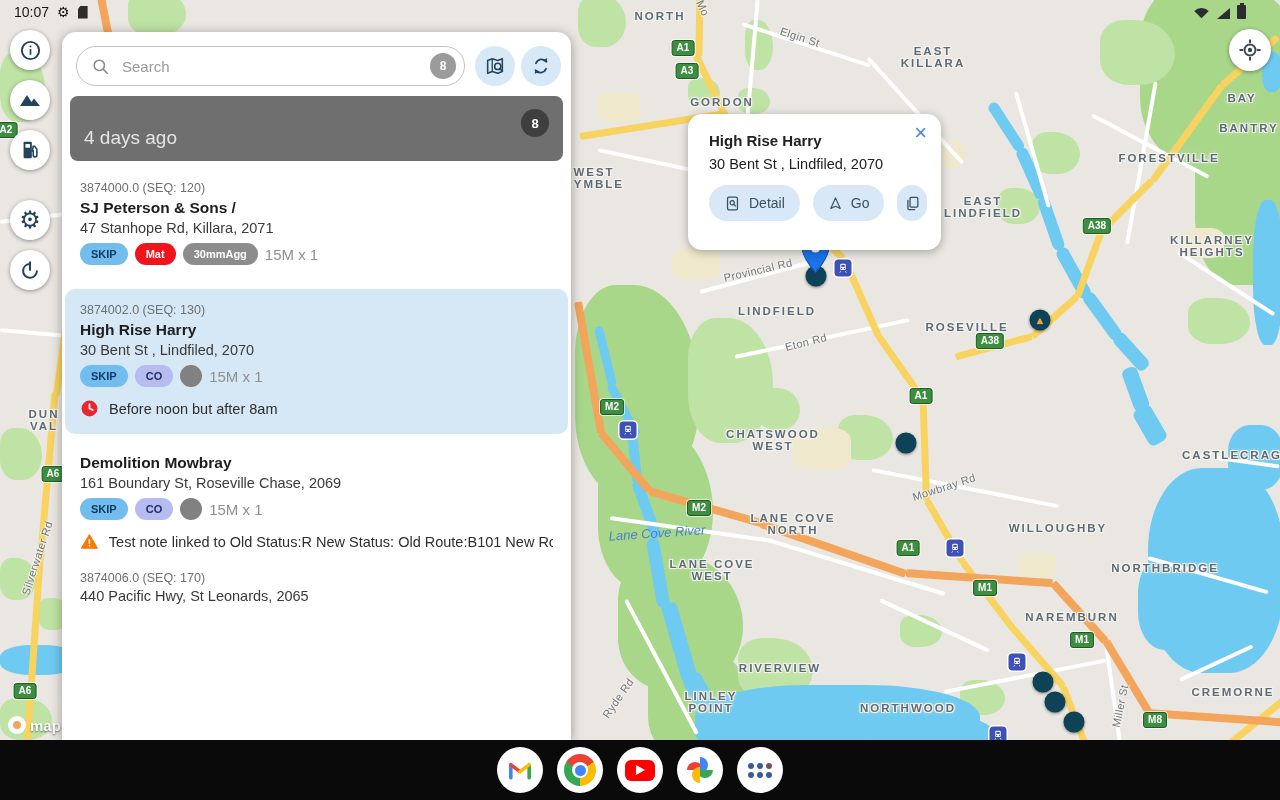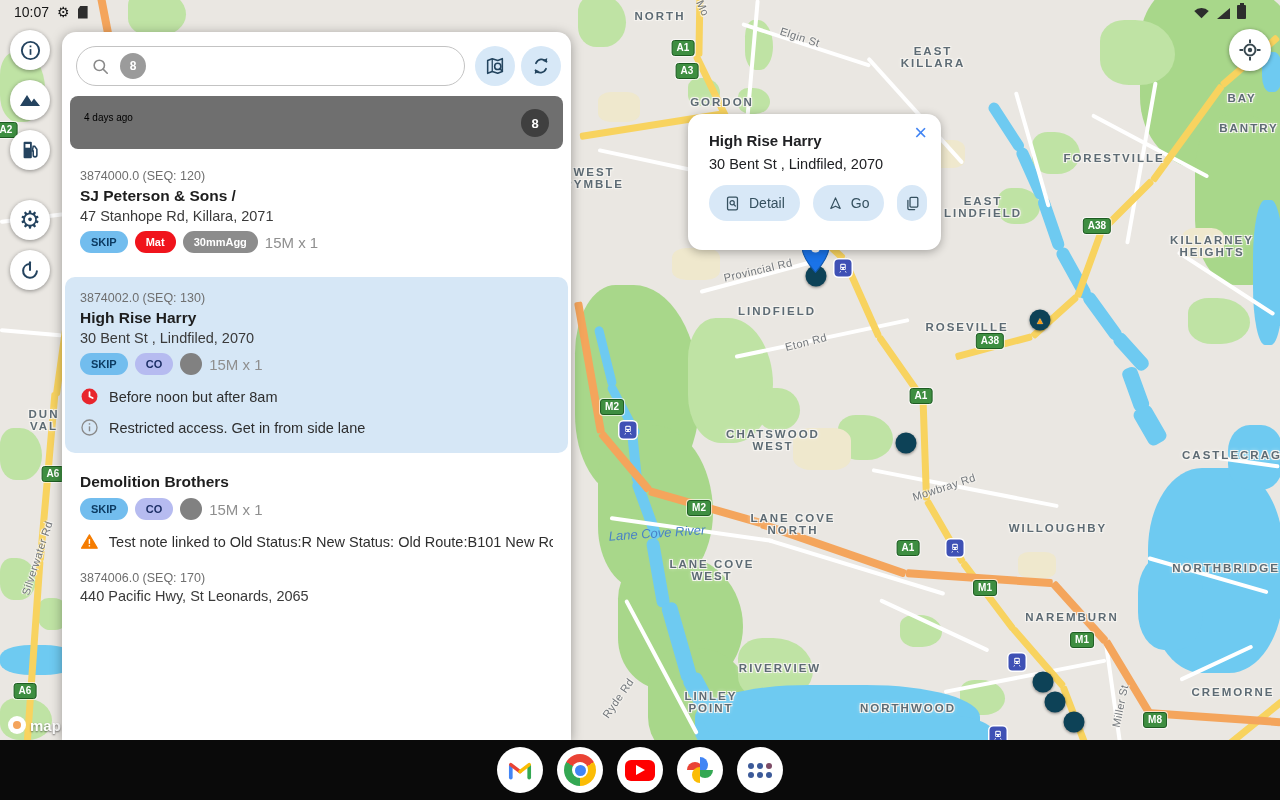--- a/index.html
+++ b/index.html
@@ -57,21 +57,21 @@
          display:flex;align-items:center;padding:0 8px 0 14px;gap:10px;background:#fff}
   .search-pill input{border:none;outline:none;flex:1;font-size:15px;color:#333;background:transparent;
          font-family:"Liberation Sans","DejaVu Sans",sans-serif}
   .search-pill input::placeholder{color:#9a9a9a}
   .badge-gray{width:26px;height:26px;border-radius:50%;background:#9b9b9b;color:#fff;font-size:12px;font-weight:bold;
          display:flex;align-items:center;justify-content:center;flex:none}
   .round-btn{width:40px;height:40px;border-radius:50%;background:#d7e8f7;display:flex;align-items:center;justify-content:center;flex:none}
   .date-header{margin:10px 8px 0;background:#6f6f6f;border-radius:8px;color:#fff;padding:11px 14px 12px;
          display:flex;justify-content:space-between}
   .dh-date{font-size:18px}
-  .dh-ago{font-size:10px;color:#000000;margin-top:5px}
+  .dh-ago{font-size:19px;color:#e5e5e5;margin-top:20px}
   .badge-dark{width:28px;height:28px;border-radius:50%;background:#3f3f3f;color:#fff;font-size:13px;font-weight:bold;
          display:flex;align-items:center;justify-content:center;flex:none;margin-top:2px}
   .stop{padding:0 18px;margin-top:20px}
   .sid{font-size:12.5px;color:#6f6f6f}
   .sname{font-size:15.5px;font-weight:bold;color:#1d1d1d;margin-top:4px}
   .saddr{font-size:14.5px;color:#3a3a3a;margin-top:3px}
   .chips{display:flex;align-items:center;margin-top:7px}
   .chip{height:22px;border-radius:11px;display:inline-flex;align-items:center;padding:0 11px;
         font-size:11px;font-weight:bold;margin-right:7px}
   .chip-skip{background:#72bdee;color:#0d3c63}
@@ -236,36 +236,36 @@
         <div class="road o" style="left: 100px; top: -12px; width: 100px; height: 8px; transform: rotate(79deg);"></div>
         <div class="road o" style="left: 120px; top: 86px; width: 127px; height: 8px; transform: rotate(106deg);"></div>
       </div>
     <div id="map-dynamic">
         <div class="map-label suburb" style="left: 660px; top: 16px; transform: translate(-50%, -50%) rotate(0deg);">NORTH</div>
         <div class="map-label suburb" style="left: 722px; top: 102px; transform: translate(-50%, -50%) rotate(0deg);">GORDON</div>
         <div class="map-label suburb" style="left: 933px; top: 57px; transform: translate(-50%, -50%) rotate(0deg);">EAST
 KILLARA</div>
         <div class="map-label suburb" style="left: 1242px; top: 98px; transform: translate(-50%, -50%) rotate(0deg);">BAY</div>
         <div class="map-label suburb" style="left: 1249px; top: 128px; transform: translate(-50%, -50%) rotate(0deg);">BANTRY</div>
-        <div class="map-label suburb" style="left: 1114px; top: 158px; transform: translate(-50%, -50%) rotate(0deg);">FORESTVILLE</div>
+        <div class="map-label suburb" style="left: 1169px; top: 158px; transform: translate(-50%, -50%) rotate(0deg);">FORESTVILLE</div>
         <div class="map-label suburb" style="left: 983px; top: 207px; transform: translate(-50%, -50%) rotate(0deg);">EAST
 LINDFIELD</div>
         <div class="map-label suburb" style="left: 1212px; top: 246px; transform: translate(-50%, -50%) rotate(0deg);">KILLARNEY
 HEIGHTS</div>
         <div class="map-label suburb" style="left: 594px; top: 178px; transform: translate(-50%, -50%) rotate(0deg);">WEST
 PYMBLE</div>
         <div class="map-label suburb" style="left: 777px; top: 311px; transform: translate(-50%, -50%) rotate(0deg);">LINDFIELD</div>
         <div class="map-label suburb" style="left: 967px; top: 327px; transform: translate(-50%, -50%) rotate(0deg);">ROSEVILLE</div>
         <div class="map-label suburb" style="left: 1232px; top: 455px; transform: translate(-50%, -50%) rotate(0deg);">CASTLECRAG</div>
         <div class="map-label suburb" style="left: 773px; top: 440px; transform: translate(-50%, -50%) rotate(0deg);">CHATSWOOD
 WEST</div>
         <div class="map-label suburb" style="left: 793px; top: 524px; transform: translate(-50%, -50%) rotate(0deg);">LANE COVE
 NORTH</div>
         <div class="map-label suburb" style="left: 1058px; top: 528px; transform: translate(-50%, -50%) rotate(0deg);">WILLOUGHBY</div>
-        <div class="map-label suburb" style="left: 1226px; top: 568px; transform: translate(-50%, -50%) rotate(0deg);">NORTHBRIDGE</div>
+        <div class="map-label suburb" style="left: 1165px; top: 568px; transform: translate(-50%, -50%) rotate(0deg);">NORTHBRIDGE</div>
         <div class="map-label suburb" style="left: 712px; top: 570px; transform: translate(-50%, -50%) rotate(0deg);">LANE COVE
 WEST</div>
         <div class="map-label suburb" style="left: 1072px; top: 617px; transform: translate(-50%, -50%) rotate(0deg);">NAREMBURN</div>
         <div class="map-label suburb" style="left: 780px; top: 668px; transform: translate(-50%, -50%) rotate(0deg);">RIVERVIEW</div>
         <div class="map-label suburb" style="left: 1233px; top: 692px; transform: translate(-50%, -50%) rotate(0deg);">CREMORNE</div>
         <div class="map-label suburb" style="left: 711px; top: 702px; transform: translate(-50%, -50%) rotate(0deg);">LINLEY
 POINT</div>
         <div class="map-label suburb" style="left: 908px; top: 708px; transform: translate(-50%, -50%) rotate(0deg);">NORTHWOOD</div>
         <div class="map-label suburb" style="left: 44px; top: 420px; transform: translate(-50%, -50%) rotate(0deg);">DUN
 VAL</div>
@@ -407,20 +407,21 @@
       </svg>
   </div>
 
   <div id="panel">
     <div class="search-row">
       <div class="search-pill">
         <svg width="19" height="19" viewBox="0 0 24 24">
           <circle cx="10.5" cy="10.5" r="6.5" fill="none" stroke="#8a8a8a" stroke-width="2"></circle>
           <line x1="15.3" y1="15.3" x2="20.5" y2="20.5" stroke="#8a8a8a" stroke-width="2" stroke-linecap="round"></line>
           </svg>
+        <input type="text" placeholder="Search" style="">
         <span class="badge-gray">8</span>
       </div>
       <div class="round-btn">
         <svg width="22" height="22" viewBox="0 0 24 24">
           <path d="M4 6 l5-2 6 2 5-2 v14 l-5 2 -6-2 -5 2 Z" fill="none" stroke="#24455f" stroke-width="1.7" stroke-linejoin="round"></path>
           <line x1="9" y1="4.3" x2="9" y2="18.3" stroke="#24455f" stroke-width="1.4"></line>
           <circle cx="15" cy="12.5" r="3.4" fill="#d7e8f7" stroke="#24455f" stroke-width="1.7"></circle>
           <line x1="17.4" y1="15" x2="20" y2="17.6" stroke="#24455f" stroke-width="1.8" stroke-linecap="round"></line>
           </svg>
       </div>
@@ -463,32 +464,25 @@
         <span class="chip-dot"></span>
         <span class="qty">15M x 1</span>
       </div>
       <div class="note">
         <svg width="19" height="19" viewBox="0 0 24 24">
           <circle cx="12" cy="12" r="10" fill="#e8262d"></circle>
           <path d="M12 6.5 V12 L16 14" fill="none" stroke="#fff" stroke-width="2.2" stroke-linecap="round"></path>
           </svg>
         <span class="note-text">Before noon but after 8am</span>
       </div>
-      <div class="note">
-        <svg width="19" height="19" viewBox="0 0 24 24">
-          <circle cx="12" cy="12" r="9.5" fill="none" stroke="#8a8a8a" stroke-width="1.7"></circle>
-          <rect x="11.1" y="10.5" width="1.8" height="6.3" fill="#8a8a8a"></rect>
-          <rect x="11.1" y="6.6" width="1.8" height="1.8" fill="#8a8a8a"></rect>
-          </svg>
-        <span class="note-text">Restricted access. Get in from side lane</span>
-      </div>
     </div>
 
     <div class="stop">
-      <div class="sname">Demolition Brothers</div>
+      <div class="sname">Demolition Mowbray</div>
+      <div class="saddr">161 Boundary St, Roseville Chase, 2069</div>
       <div class="chips">
         <span class="chip chip-skip">SKIP</span>
         <span class="chip chip-co">CO</span>
         <span class="chip-dot"></span>
         <span class="qty">15M x 1</span>
       </div>
       <div class="note">
         <svg width="20" height="19" viewBox="0 0 24 24">
           <path d="M12 3.5 L22 20.5 H2 Z" fill="#f57c00" stroke="#f57c00" stroke-width="1.5" stroke-linejoin="round"></path>
           <rect x="11.1" y="9" width="1.8" height="6" fill="#fff"></rect>

